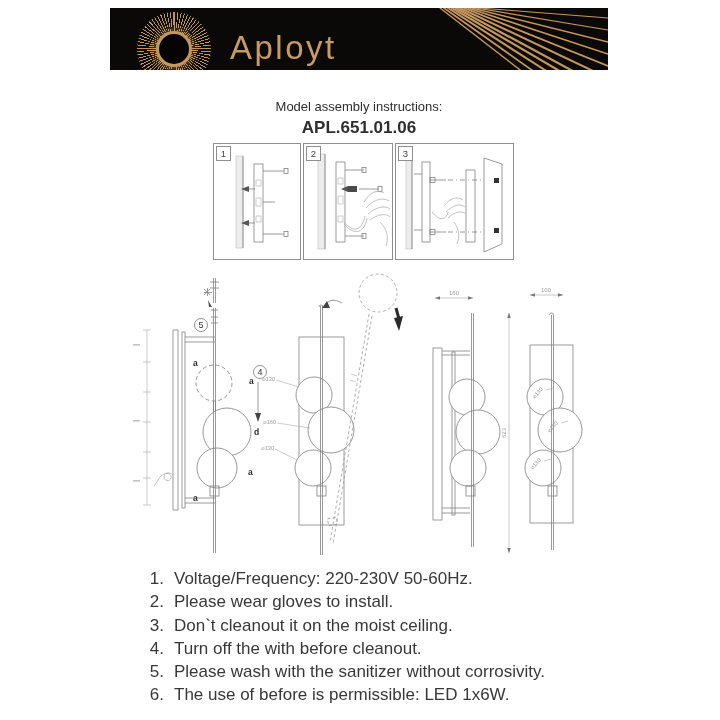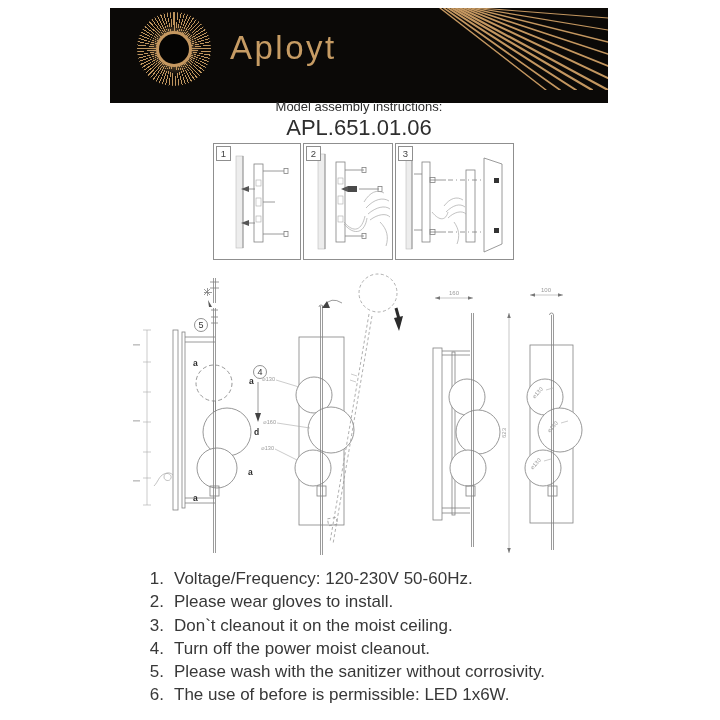--- a/index.html
+++ b/index.html
@@ -1,31 +1,31 @@
 <!DOCTYPE html>
 <html><head>
 <meta charset="utf-8">
 <style>
   html,body{margin:0;padding:0;}
   body{
     width:720px;height:720px;position:relative;overflow:hidden;
     background:#ffffff;font-family:"Liberation Sans",sans-serif;
   }
   
-  .banner{position:absolute;left:110px;top:8px;width:498px;height:95px;background:#0b0907;overflow:hidden;}
+  .banner{position:absolute;left:110px;top:8px;width:498px;height:62px;background:#0b0907;overflow:hidden;}
   .logo-burst{position:absolute;left:27px;top:4px;width:74px;height:74px;border-radius:50%;
     background:repeating-conic-gradient(rgba(201,157,99,.95) 0deg 1.6deg, rgba(0,0,0,0) 1.6deg 5.2deg);}
   .logo-core{position:absolute;left:49px;top:26px;width:30px;height:30px;border-radius:50%;
     background:#050403;box-shadow:0 0 0 3px #c49760, 0 0 9px 5px rgba(197,154,98,.55);}
   .brand{position:absolute;left:120px;top:21px;font-size:33px;font-weight:300;letter-spacing:2.5px;color:#c79c64;}
   .rays{position:absolute;right:0;top:0;}
   
   .title{position:absolute;left:110px;top:96px;width:498px;text-align:center;color:#2e2e2e;}
   .title .t1{font-size:13px;line-height:21px;font-weight:500;}
-  .title .t2{font-size:22px;line-height:21px;font-weight:400;}
+  .title .t2{font-size:17px;line-height:21px;font-weight:700;}
   
   .panels{position:absolute;left:213px;top:143px;display:flex;gap:2px;}
   .panel{position:relative;height:117px;border:1px solid #8f8f8f;background:#fff;box-sizing:border-box;}
   .p1{width:88px}.p2{width:90px}.p3{width:119px}
   .stepnum{position:absolute;left:2px;top:2px;width:13px;height:13px;border:1px solid #8f8f8f;
     font-size:9.5px;color:#444;display:flex;align-items:center;justify-content:center;background:#fff;z-index:2;}
   .panel svg{position:absolute;left:0;top:0;}
   
   .drawing{position:absolute;left:120px;top:270px;width:590px;height:300px;}
   .ln{stroke:#828282;fill:none;stroke-width:.8;}
@@ -297,33 +297,33 @@
     <g transform="rotate(-48 417 195)">
       <text x="417" y="195" text-anchor="middle" class="diat">⌀130</text>
     </g>
     <line x1="424" y1="191" x2="431" y2="189" class="lnl"></line>
   </g>
 </svg>
 
 <div class="instructions">
   <div class="irow">
     <span class="inum">1.</span>
-    <span class="itxt">Voltage/Frequency: 120-230V 50-60Hz.</span>
+    <span class="itxt">Voltage/Frequency: 220-230V 50-60Hz.</span>
   </div>
   <div class="irow">
     <span class="inum">2.</span>
     <span class="itxt">Please wear gloves to install.</span>
   </div>
   <div class="irow">
     <span class="inum">3.</span>
     <span class="itxt">Don`t cleanout it on the moist ceiling.</span>
   </div>
   <div class="irow">
     <span class="inum">4.</span>
-    <span class="itxt">Turn off the power moist cleanout.</span>
+    <span class="itxt">Turn off the with before cleanout.</span>
   </div>
   <div class="irow">
     <span class="inum">5.</span>
     <span class="itxt">Please wash with the sanitizer without corrosivity.</span>
   </div>
   <div class="irow">
     <span class="inum">6.</span>
     <span class="itxt">The use of before is permissible: LED 1x6W.</span>
   </div>
 </div>

